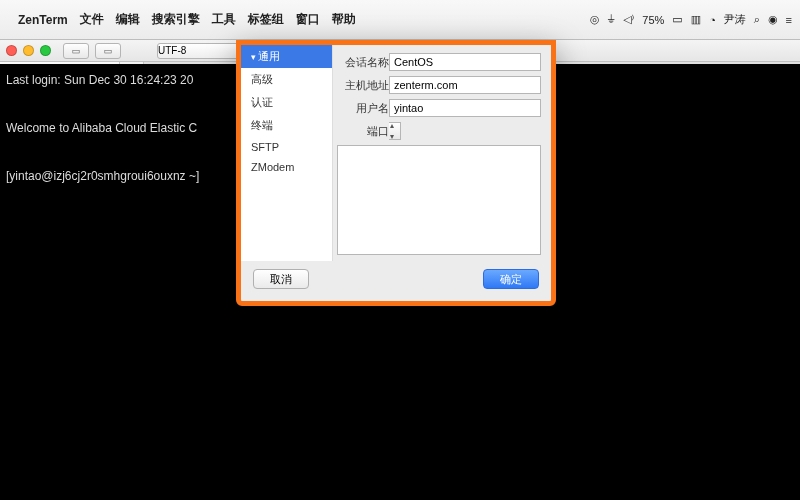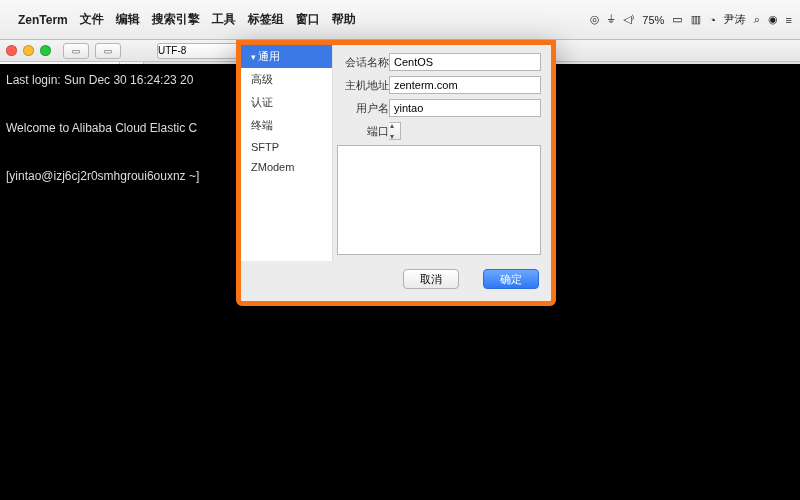--- a/index.html
+++ b/index.html
@@ -44,21 +44,21 @@
 .form { flex:1; padding:8px 10px 6px 4px; }
 .row { display:flex; align-items:center; margin-bottom:5px; }
 .row label { width:52px; text-align:right; font-size:11px; color:#333; }
 .row input[type=text] { flex:1; height:18px; border:1px solid #b6b6b6; background:#fff; font-size:11px; padding:1px 4px; border-radius:0; }
 .row .port { width:46px; flex:none; }
 .row .stepper { width:12px; height:18px; border:1px solid #b6b6b6; border-left:none; background:linear-gradient(#fff,#e8e8e8); position:relative;}
 .row .stepper::before{content:"▴";position:absolute;top:-2px;left:1px;font-size:8px;color:#555}
 .row .stepper::after{content:"▾";position:absolute;bottom:-2px;left:1px;font-size:8px;color:#555}
 .desc { width:100%; height:110px; border:1px solid #b6b6b6; background:#fff; margin-top:2px; margin-left:0;}
 .descwrap { padding-left:0; }
-.dlgfoot { display:flex; justify-content:flex-end; gap:24px; padding:8px 12px 12px; }
+.dlgfoot { display:flex; justify-content:space-between; gap:24px; padding:8px 12px 12px; }
 .btn { min-width:56px; height:20px; border-radius:4px; font-size:11px; border:1px solid #b0b0b0; background:linear-gradient(#fff,#eaeaea); }
 .btn.primary { background:linear-gradient(#6aa9ff,#2f78f5); color:#fff; border:1px solid #2b6de0; }
 </style>
 </head>
 <body>
 
 <div class="menubar">
   <span class="apple"></span>
   <span class="app">ZenTerm</span>
   <span class="mitem">文件</span>

